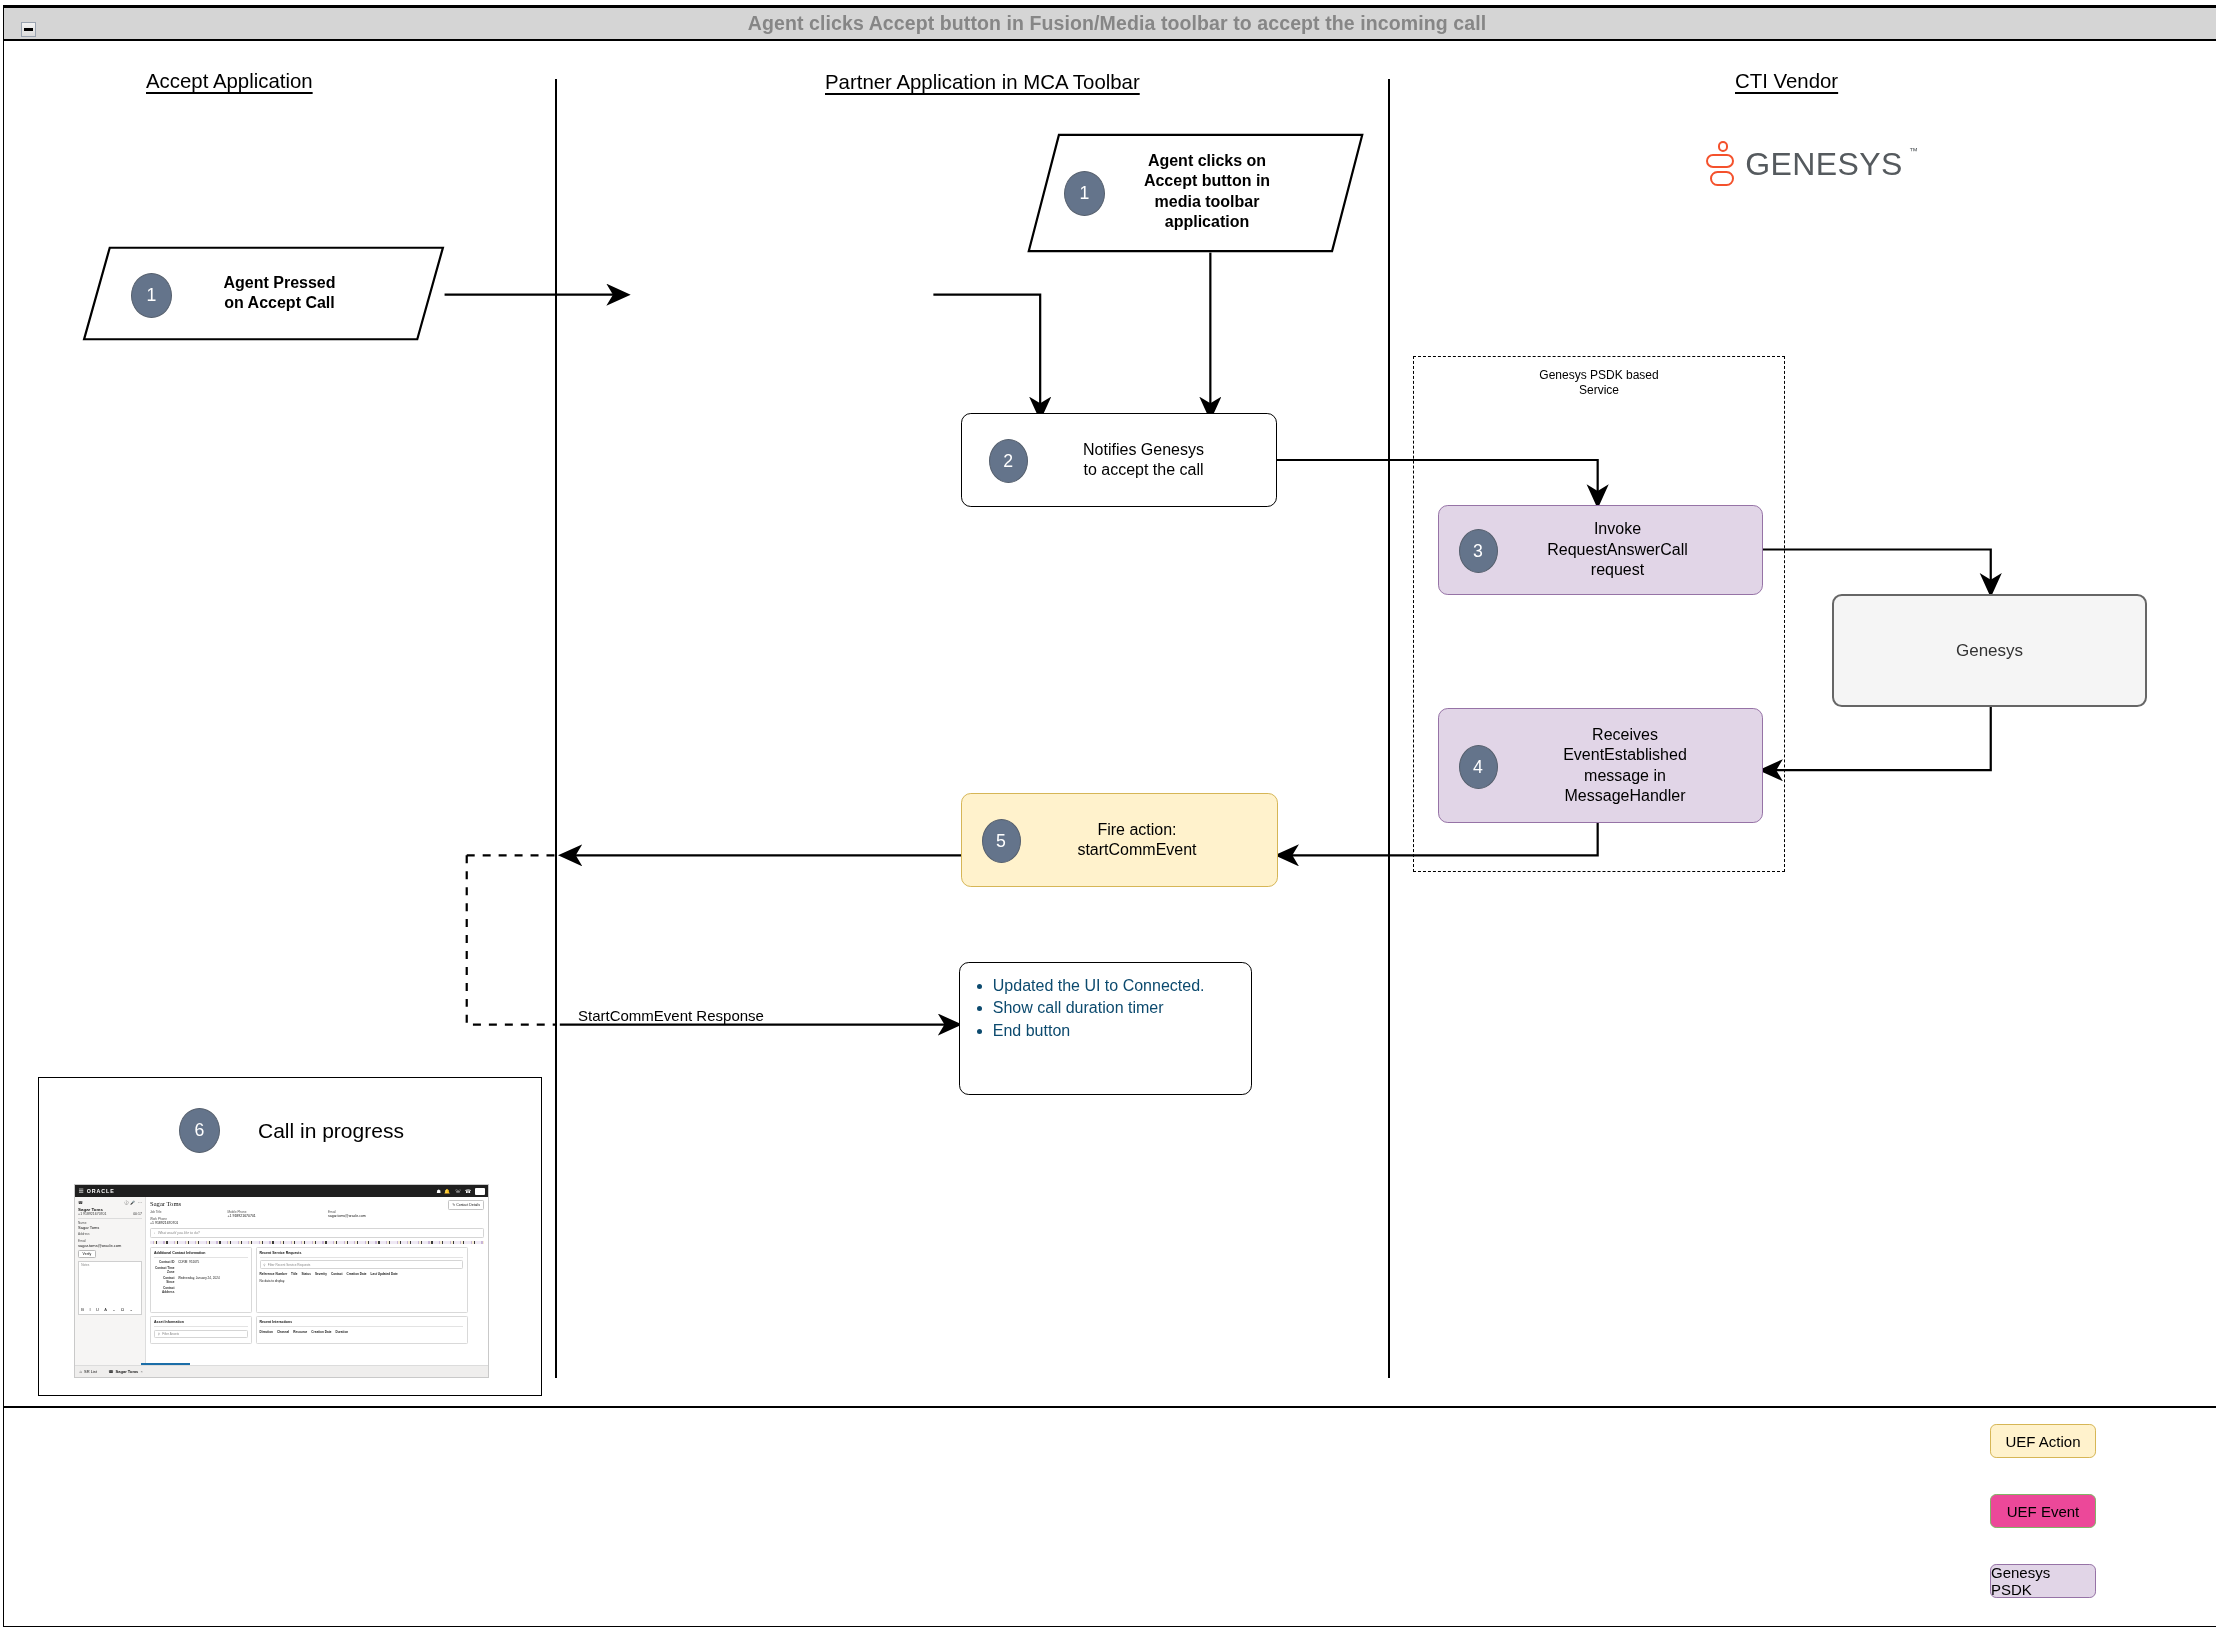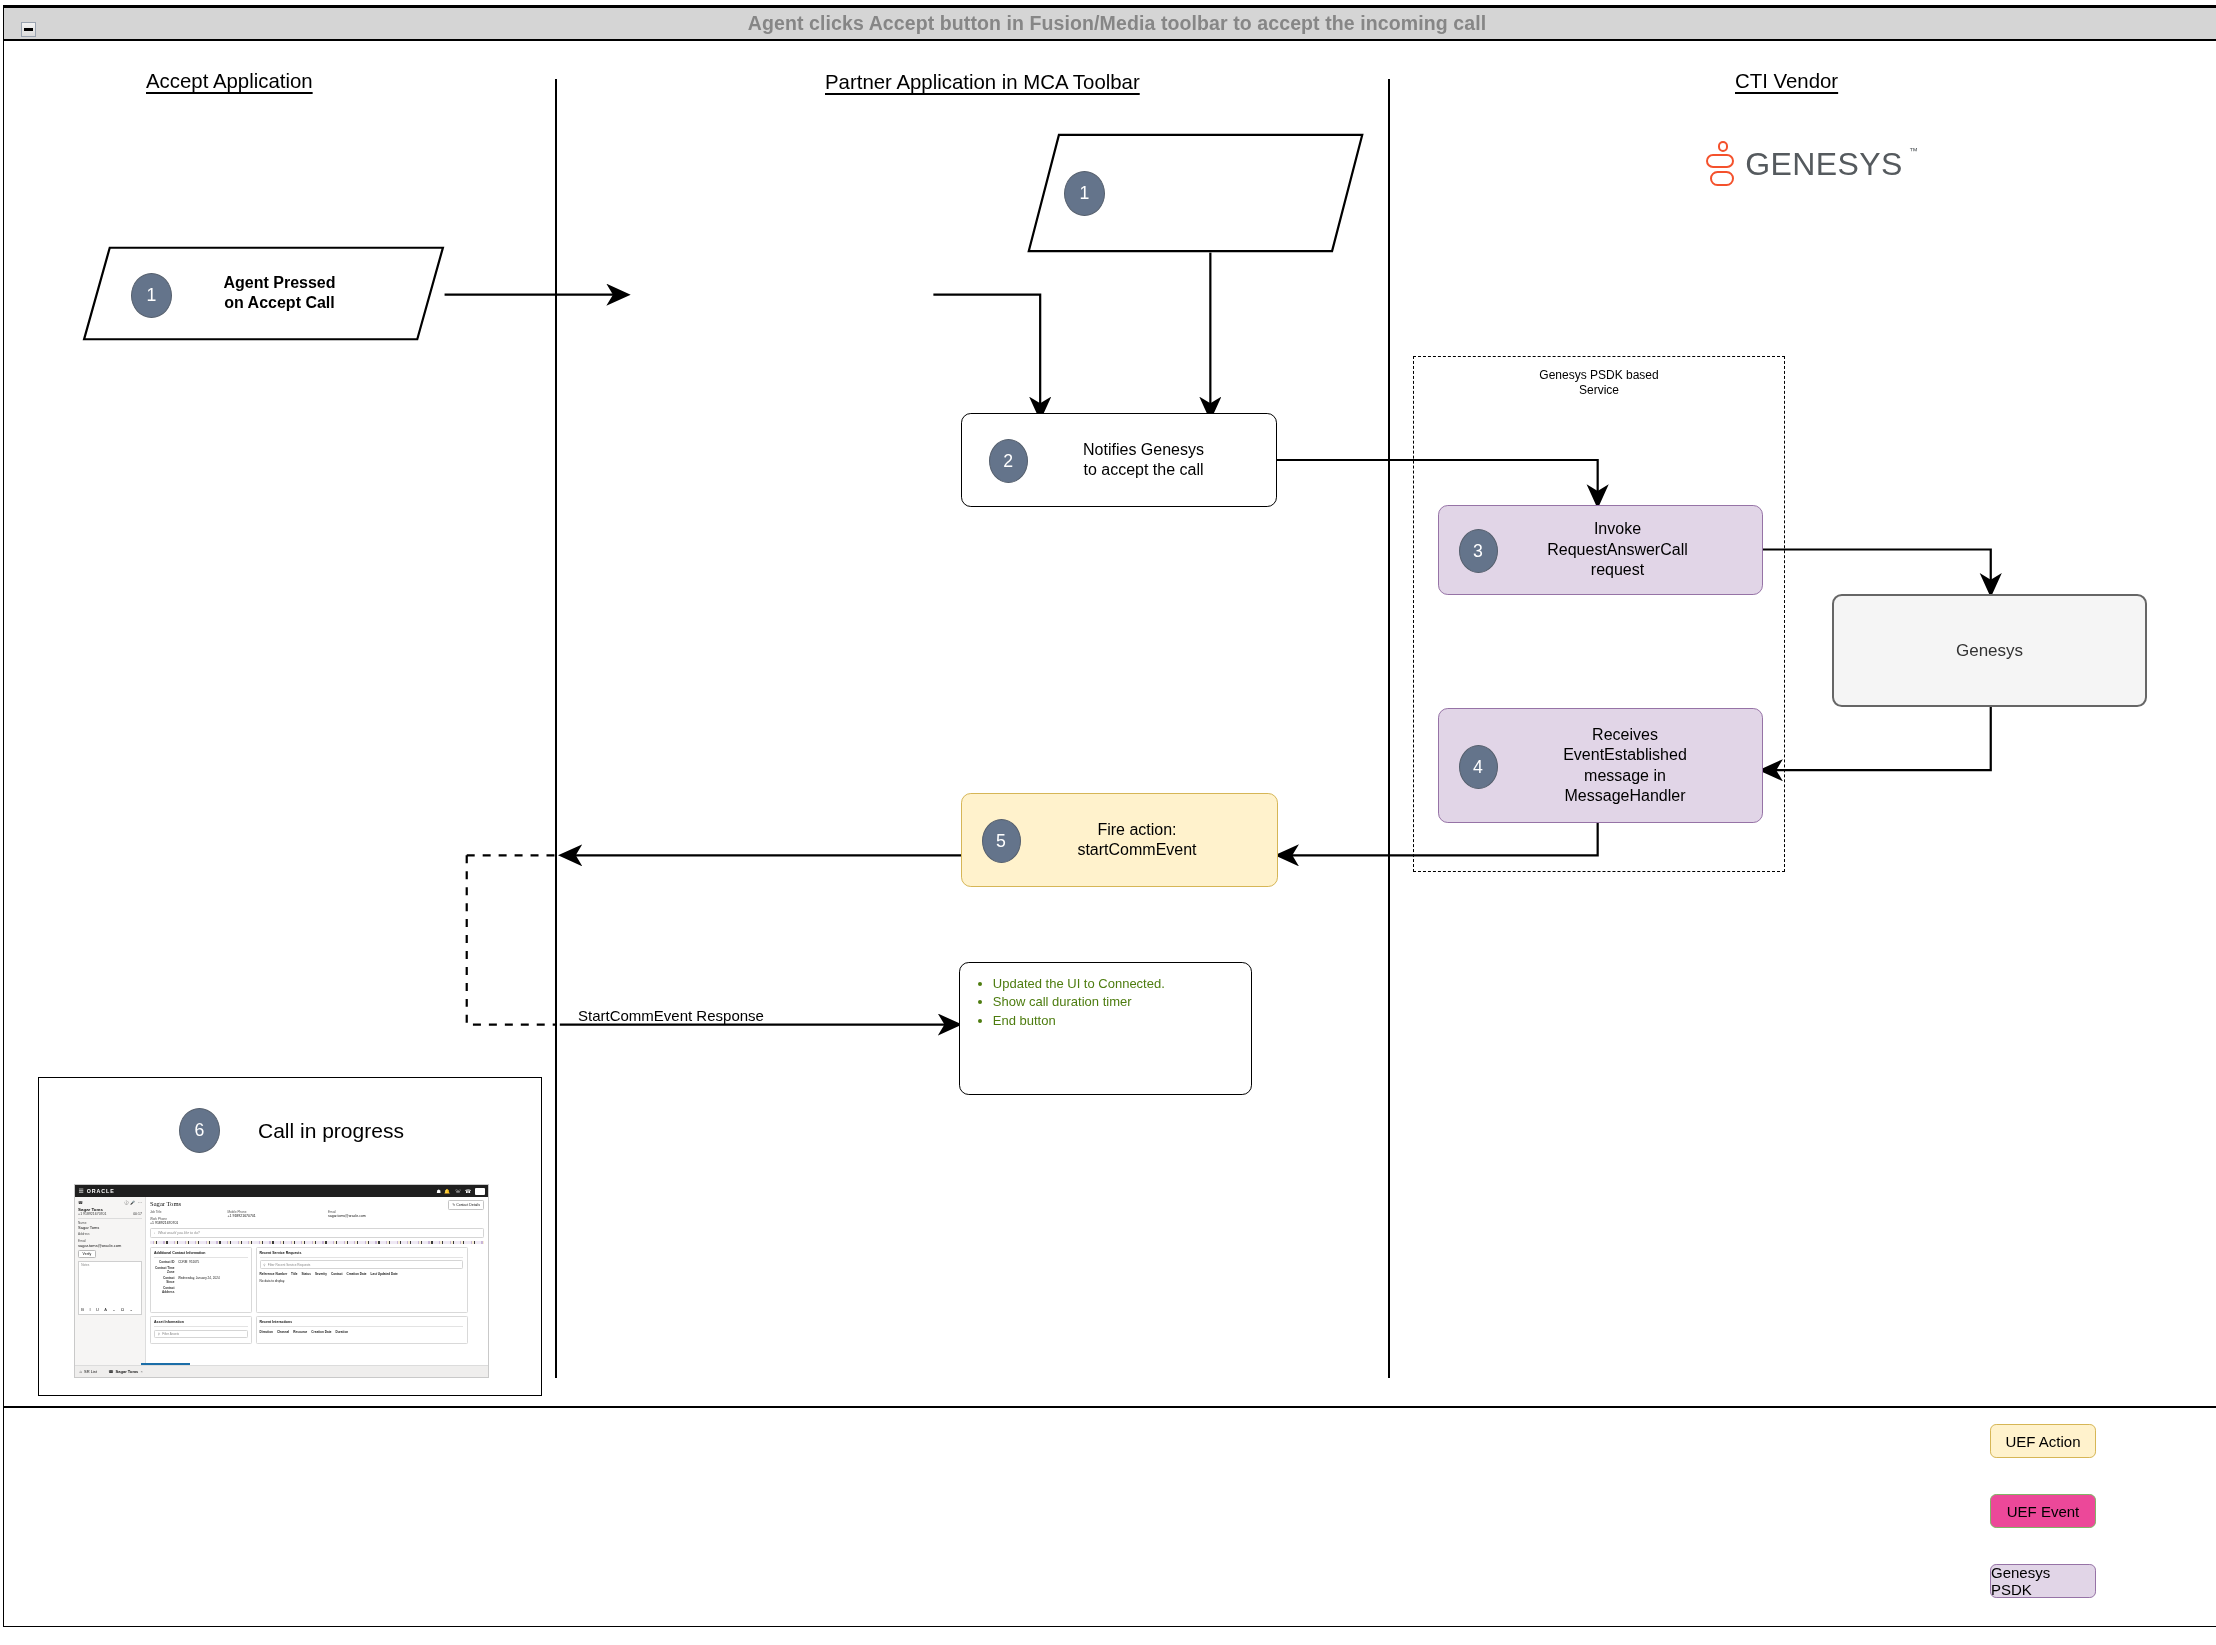--- a/index.html
+++ b/index.html
@@ -43,21 +43,21 @@
   .dashed-group .gtitle{position:absolute;left:0;top:10.6px;width:100%;text-align:center;font-size:12px;color:#000;line-height:1.28;}
 
   
   .legend-item{position:absolute;width:106px;height:34px;border:1.3px solid;border-radius:6.2px;
      display:flex;align-items:center;justify-content:center;font-size:15px;color:#000;box-sizing:border-box;}
 
   
   .listbox{position:absolute;border:1.8px solid #000;border-radius:9.8px;background:#fff;box-sizing:border-box;
      padding:11.5px 11.5px 11.5px 13.3px;}
   .listbox ul{margin:0;padding-left:19.5px;}
-  .listbox li{font-size:13px;line-height:1.32;color:#4d7c0f;margin:0 0 1.8px 0;}
+  .listbox li{font-size:16px;line-height:1.32;color:#0c4a6e;margin:0 0 1.8px 0;}
 
   
   .edge-label{position:absolute;font-size:15px;color:#000;white-space:nowrap;}
 
   
   #edges{position:absolute;left:0;top:0;width:2239px;height:1645px;pointer-events:none;}
 
   
   .gen-logo{position:absolute;display:flex;align-items:center;gap:6.2px;}
   .gen-mark{position:relative;width:33px;height:46px;}
@@ -187,20 +187,21 @@
     <div class="badge" style="left:49px;top:26.6px;width:39px;height:43px;">1</div>
     <div class="ptxt" style="left:102px;top:26.6px;width:191px;">Agent Pressed<br>on Accept Call</div>
   </div>
 
 
   <div class="para" style="left:1027px;top:133px;width:337px;height:120px;">
     <svg width="337" height="120" viewBox="0 0 760 270">
       <polygon points="72,4 756,4 688,266 4,266" fill="#ffffff" stroke="#000" stroke-width="5"></polygon>
     </svg>
     <div class="badge" style="left:37px;top:38px;width:39px;height:43px;">1</div>
+    <div class="ptxt" style="left:87px;top:17.7px;width:186px;">Agent clicks on<br>Accept button in<br>media toolbar<br>application</div>
   </div>
 
   <div class="node rbox" style="left:961px;top:413px;width:316px;height:94px;">
     <div class="badge" style="left:26.6px;top:25px;width:37px;height:42px;">2</div>
     <span style="margin-left:49px;">Notifies Genesys<br>to accept the call</span>
   </div>
 
   <div class="dashed-group" style="left:1413px;top:356px;width:372px;height:516px;">
     <div class="gtitle">Genesys PSDK based<br>Service</div>
   </div>

